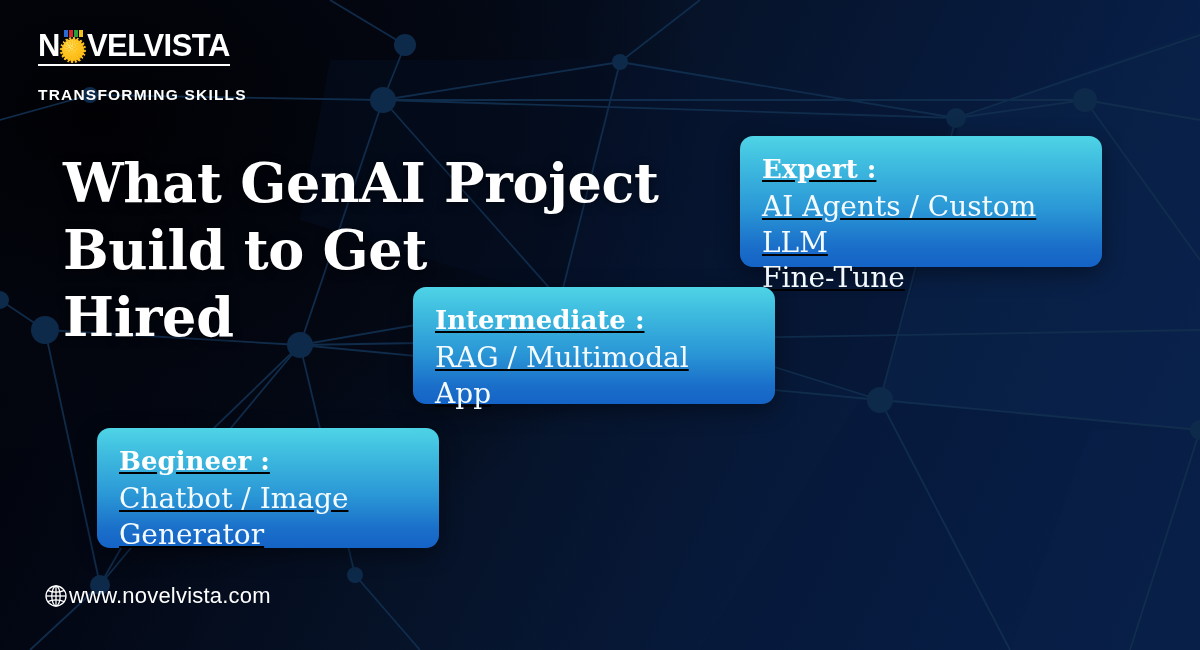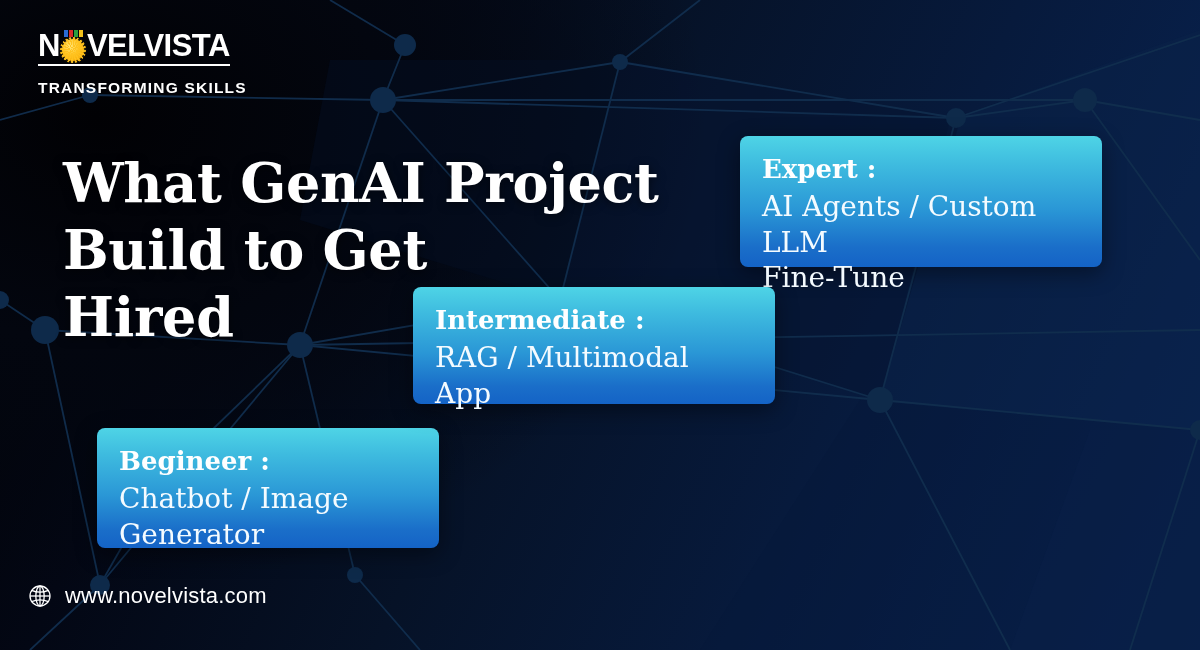--- a/index.html
+++ b/index.html
@@ -92,21 +92,21 @@
     height: 2px;
     background: #ffffff;
     margin-top: 2px;
   }
   .logo-sub {
     font-family: "Liberation Sans", sans-serif;
     font-weight: bold;
     font-size: 15.5px;
     letter-spacing: 1.2px;
     color: #ffffff;
-    margin-top: 13px;
+    margin-top: 20px;
     white-space: nowrap;
   }
 
   
   .headline {
     position: absolute;
     left: 63px;
     top: 114px;
     width: 640px;
     font-family: "DejaVu Serif", "Liberation Serif", serif;
@@ -115,25 +115,26 @@
     line-height: 1.24;
     color: #ffffff;
     letter-spacing: -0.3px;
     text-shadow: 0 2px 10px rgba(0,0,0,.55);
     white-space: pre-line;
   }
 
   
   .card {
     position: absolute;
-    border-radius: 8px;
+    border-radius: 13px;
     background: linear-gradient(180deg, #4ed4e6 0%, #3ebbdf 22%, #2a97d6 56%, #1a6ec9 85%, #1463c6 100%);
     box-shadow: 0 6px 22px rgba(0,0,0,.42);
     padding: 18px 22px 20px 22px;
     box-sizing: border-box;
+    text-decoration: underline;
   }
   .card-title {
     font-family: "DejaVu Serif", "Liberation Serif", serif;
     font-weight: bold;
     font-size: 26px;
     color: #ffffff;
     line-height: 1.18;
     margin-bottom: 4px;
     white-space: nowrap;
   }
@@ -146,25 +147,24 @@
     white-space: pre-line;
   }
 
   #card-expert       { left: 740px; top: 136px; width: 362px; height: 131px; }
   #card-intermediate { left: 413px; top: 287px; width: 362px; height: 117px; }
   #card-beginner     { left: 97px;  top: 428px; width: 342px; height: 120px; }
 
   
   .footer {
     position: absolute;
-    left: 27px;
+    left: 43px;
     top: 583px;
     display: flex;
     align-items: center;
-    gap: 12px;
   }
   .footer-url {
     font-family: "Liberation Sans", sans-serif;
     font-size: 22px;
     letter-spacing: .2px;
     color: #ffffff;
   }
 </style>
 </head>
 <body>

